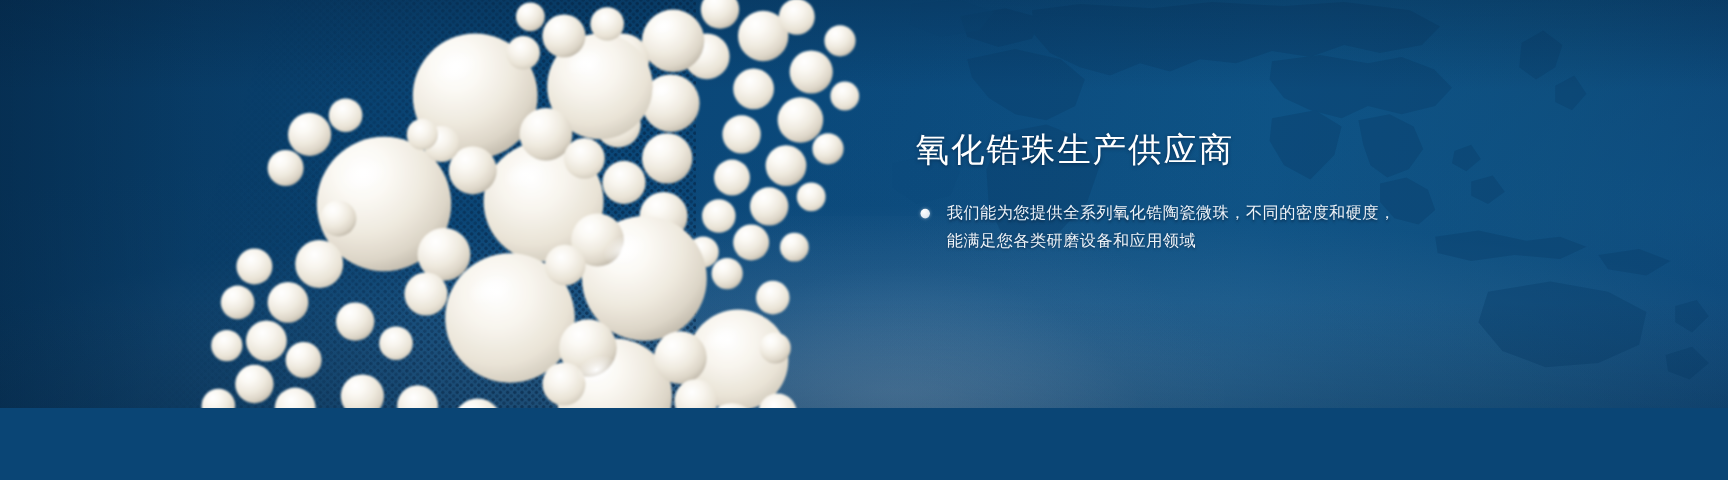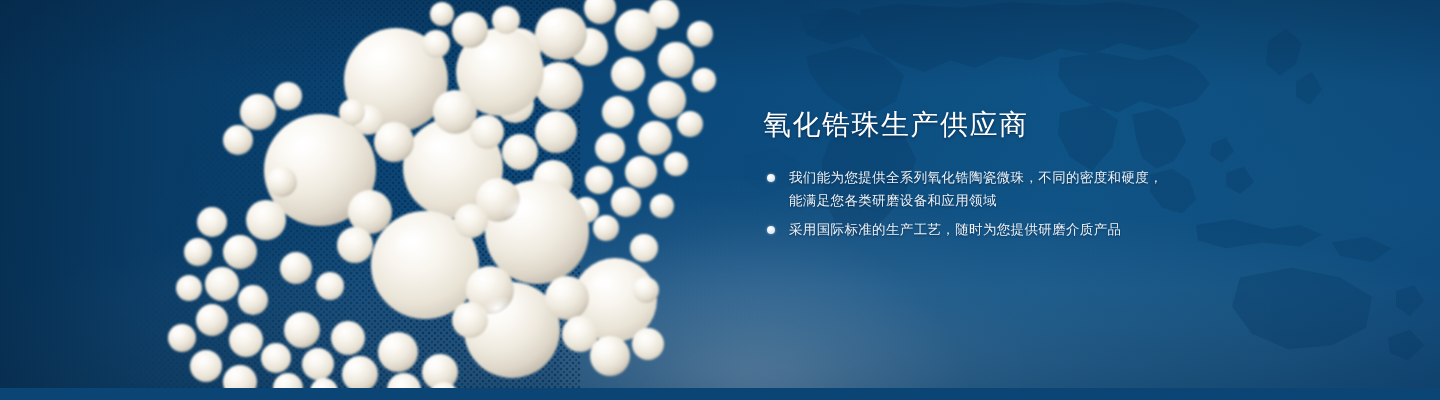--- a/index.html
+++ b/index.html
@@ -2,21 +2,21 @@
 <html><head>
 <meta charset="utf-8">
 <title>Banner</title>
 <style>
   * { margin:0; padding:0; box-sizing:border-box; }
   html,body { background:#0a4575; }
   body { font-family:"Liberation Sans", sans-serif; }
 
   .banner {
     position:relative;
-    width:1440px; height:388px;
+    width:1440px; height:340px;
     overflow:hidden;
     background:#ec4899;
   }
 
   
   .bg-base{
     position:absolute; inset:0;
     background:
       radial-gradient(120% 95% at 52% 96%, rgba(150,175,200,0.34) 0%, rgba(120,150,180,0.20) 22%, rgba(40,85,130,0.05) 48%, rgba(0,0,0,0) 68%),
       radial-gradient(80% 120% at 100% 50%, rgba(18,88,140,0.55) 0%, rgba(10,70,120,0.0) 70%),
@@ -298,20 +298,16 @@
   </div>
 
   <div class="copy">
     <div class="headline">氧化锆珠生产供应商</div>
 
     <ul class="bullets">
       <li class="bullet">
         <span class="bullet-dot"></span>
         <span class="bullet-text">我们能为您提供全系列氧化锆陶瓷微珠，不同的密度和硬度，<br>能满足您各类研磨设备和应用领域</span>
       </li>
-      <li class="bullet">
-        <span class="bullet-dot"></span>
-        <span class="bullet-text">采用国际标准的生产工艺，随时为您提供研磨介质产品</span>
-      </li>
     </ul>
   </div>
 
 </div>
 
 </body></html>

